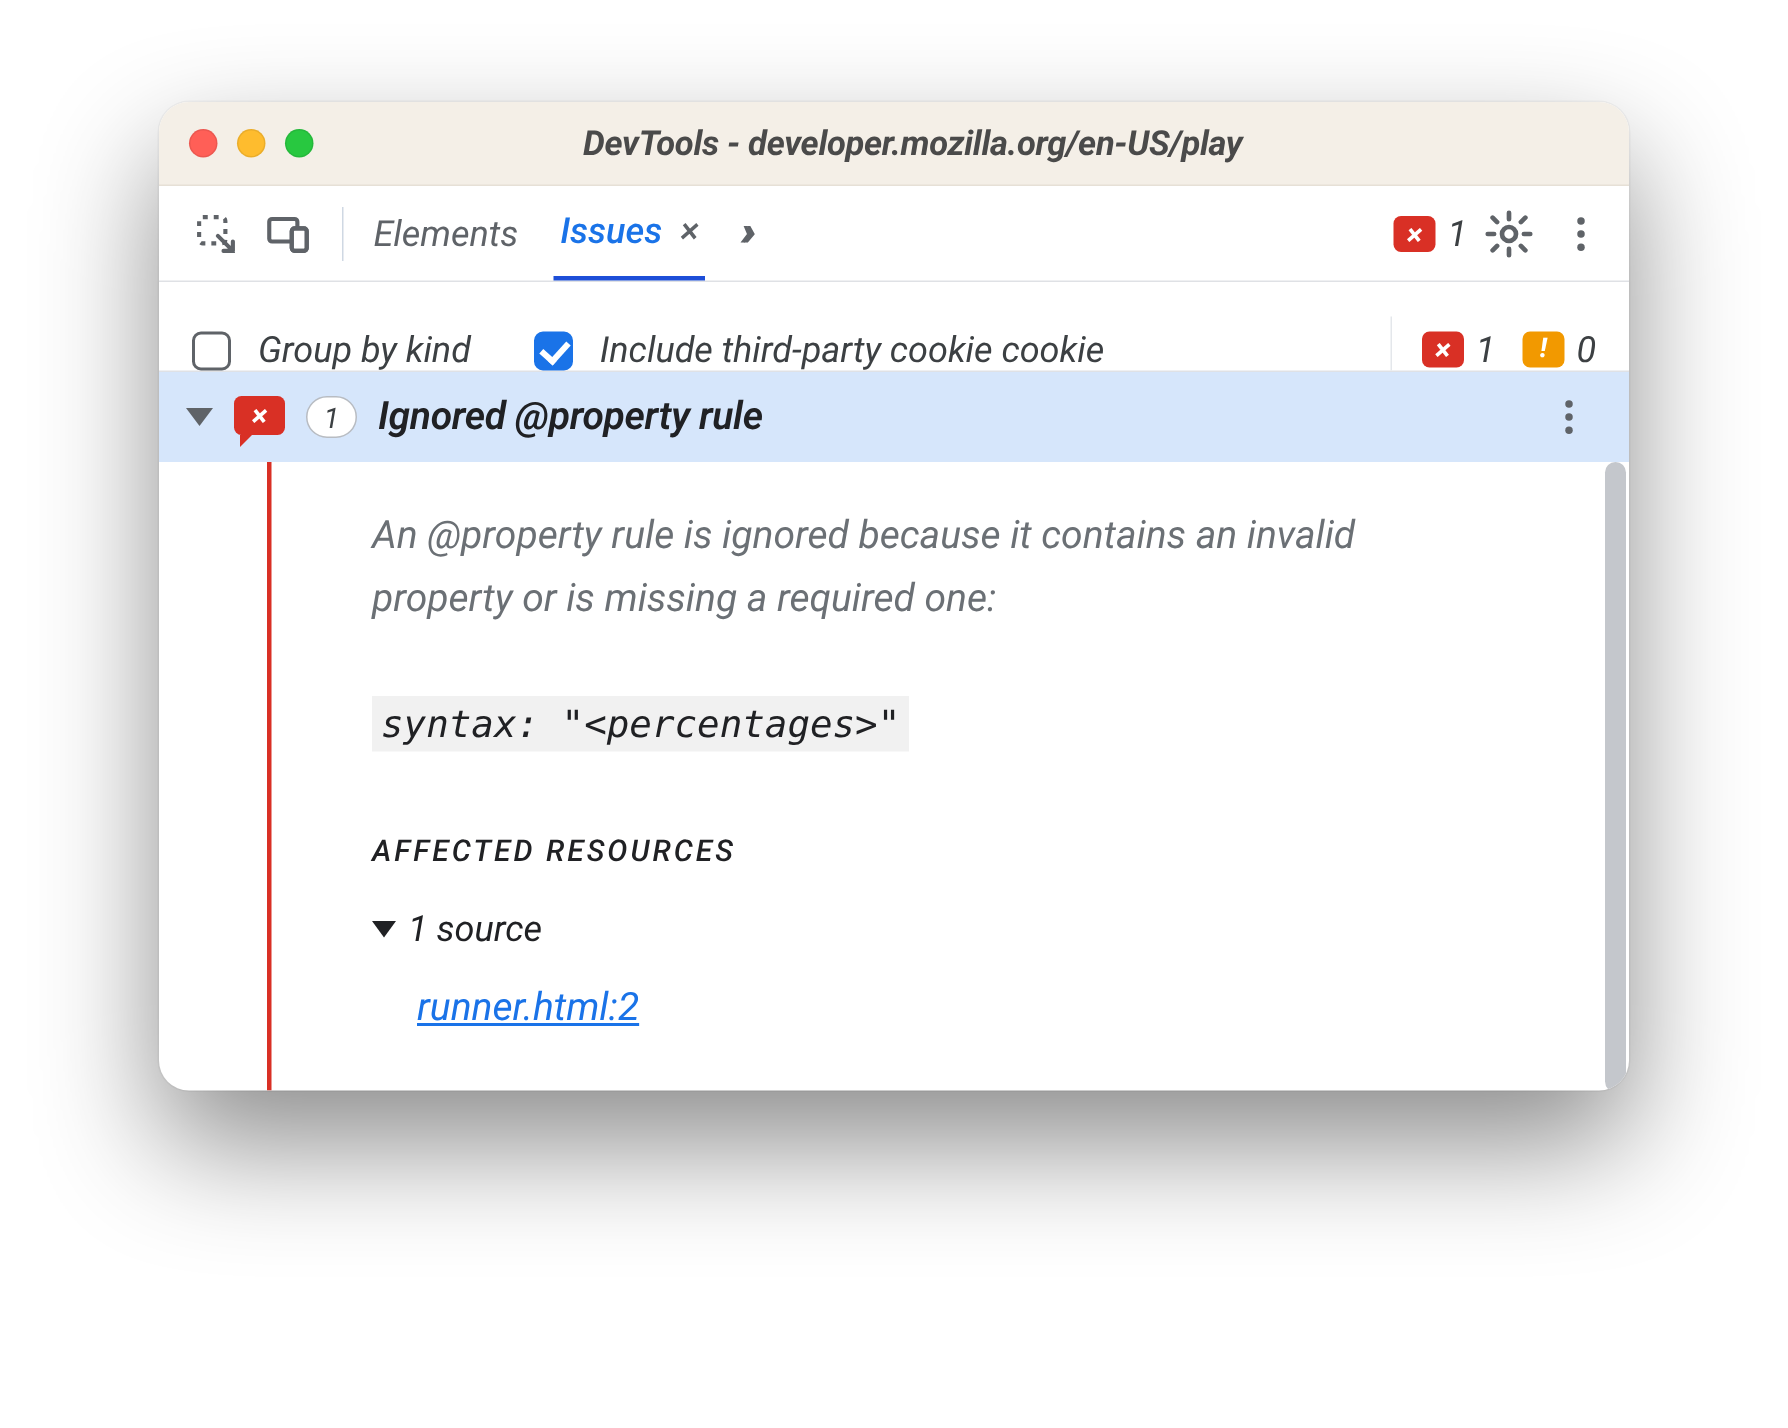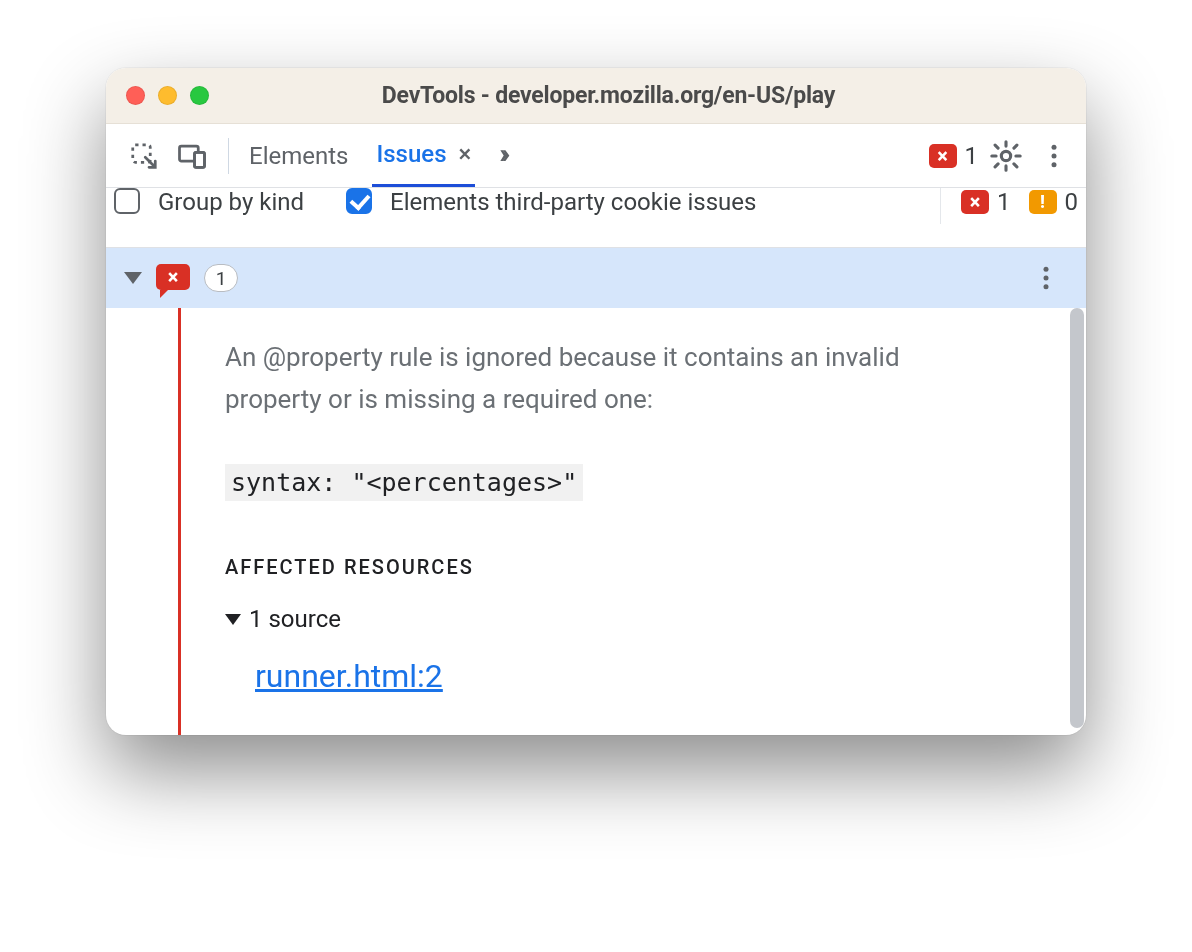--- a/index.html
+++ b/index.html
@@ -10,20 +10,21 @@
     font-family: -apple-system, BlinkMacSystemFont, "Segoe UI", Roboto, "Helvetica Neue", Arial, sans-serif;
     -webkit-font-smoothing: antialiased;
   }
   .stage {
     width: 1192px;
     height: 908px;
     position: relative;
     display: flex;
     align-items: flex-start;
     justify-content: center;
+    font-style: italic;
   }
   .window {
     width: 980px;
     margin-top: 68px;
     background: #fff;
     border-radius: 20px;
     box-shadow: 0 36px 80px rgba(0,0,0,0.45), 0 0 0 1px rgba(0,0,0,0.04);
     overflow: hidden;
   }
   
@@ -107,22 +108,22 @@
   .badge.warn  { background: #f29900; }
   .badge.warn::before {
     content: "!"; color: #fff; font-weight: 800; font-size: 18px; line-height: 1;
   }
   .count { font-size: 24px; color: #3c4043; }
   .gear, .kebab { color: #5f6368; }
   
   .filterbar {
     height: 60px;
     display: flex;
-    align-items: flex-start;
-    padding: 0 8px;
+    align-items: flex-end;
+    padding: 0 22px;
     gap: 18px;
     border-bottom: 1px solid #dfe1e5;
     background: #fff;
     font-size: 24px;
     color: #3c4043;
   }
   .checkbox {
     width: 26px; height: 26px; border-radius: 6px;
     border: 2.5px solid #5f6368; display:inline-block;
     flex: 0 0 auto;
@@ -161,21 +162,21 @@
   }
   .speech-badge .bubble span { color:#fff;font-size:20px;font-weight:800;line-height:1; }
   .count-pill{
     min-width:34px;height:28px;border:1.5px solid #b8bcc2;border-radius:14px;
     display:inline-flex;align-items:center;justify-content:center;
     font-size:19px;color:#3c4043;background:#fff;
   }
   .issue-title { font-size:26px; font-weight:600; color:#202124; letter-spacing:-0.2px;}
   .issue-header .kebab { margin-left:auto; }
   
-  .issue-body-wrap { position:relative; display:flex; }
+  .issue-body-wrap { position:relative; display:flex;gap:23px; }
   .redline {
     width:3px; background:#d93025; margin-left:72px; margin-right:44px;
     align-self: stretch;
   }
   .issue-body {
     flex:1;
     padding: 28px 30px 40px 0;
     max-width: 780px;
   }
   .desc { font-size:26px; color:#6b7075; line-height:1.62; }
@@ -201,21 +202,21 @@
     color:#202124;
     display:flex;align-items:center;gap:8px;
   }
   .src-tri {
     width:0;height:0;border-left:8px solid transparent;border-right:8px solid transparent;
     border-top:11px solid #202124;
   }
   .source-link {
     margin-top: 24px;
     margin-left: 30px;
-    font-size: 32px;
+    font-size: 26px;
   }
   .source-link a { color:#1a73e8; text-decoration: underline; }
   
   .scroll-thumb {
     position:absolute; right:2px; top:0; width:14px; height: 420px;
     background:#c4c7cc; border-radius:8px;
   }
   
   svg.i { width: 30px; height: 30px; stroke: currentColor; fill: none; stroke-width: 2.2; }
   svg.big { width: 34px; height: 34px; }
@@ -283,21 +284,21 @@
           </svg>
       </span>
     </div>
 
     <div class="filterbar">
       <span class="checkbox"></span>
       <span>Group by kind</span>
 
       <span style="width:6px"></span>
       <span class="checkbox checked"></span>
-      <span>Elements third-party cookie issues</span>
+      <span>Include third-party cookie cookie</span>
 
       <span class="spacer"></span>
       <span class="thin-divider"></span>
 
       <span class="err-pill">
         <span class="badge error"></span>
         <span class="count">1</span>
       </span>
       <span class="err-pill">
         <span class="badge warn"></span>
@@ -306,20 +307,21 @@
     </div>
 
     <div class="issue-header">
       <span class="tri-down"></span>
       <span class="speech-badge">
         <span class="bubble">
             <span>×</span>
           </span>
       </span>
       <span class="count-pill">1</span>
+      <span class="issue-title">Ignored @property rule</span>
       <span class="icon-btn kebab">
         <svg class="i" viewBox="0 0 24 24">
             <circle cx="12" cy="5" r="2" fill="currentColor" stroke="none"></circle>
             <circle cx="12" cy="12" r="2" fill="currentColor" stroke="none"></circle>
             <circle cx="12" cy="19" r="2" fill="currentColor" stroke="none"></circle>
           </svg>
       </span>
     </div>
 
     <div class="issue-body-wrap">

